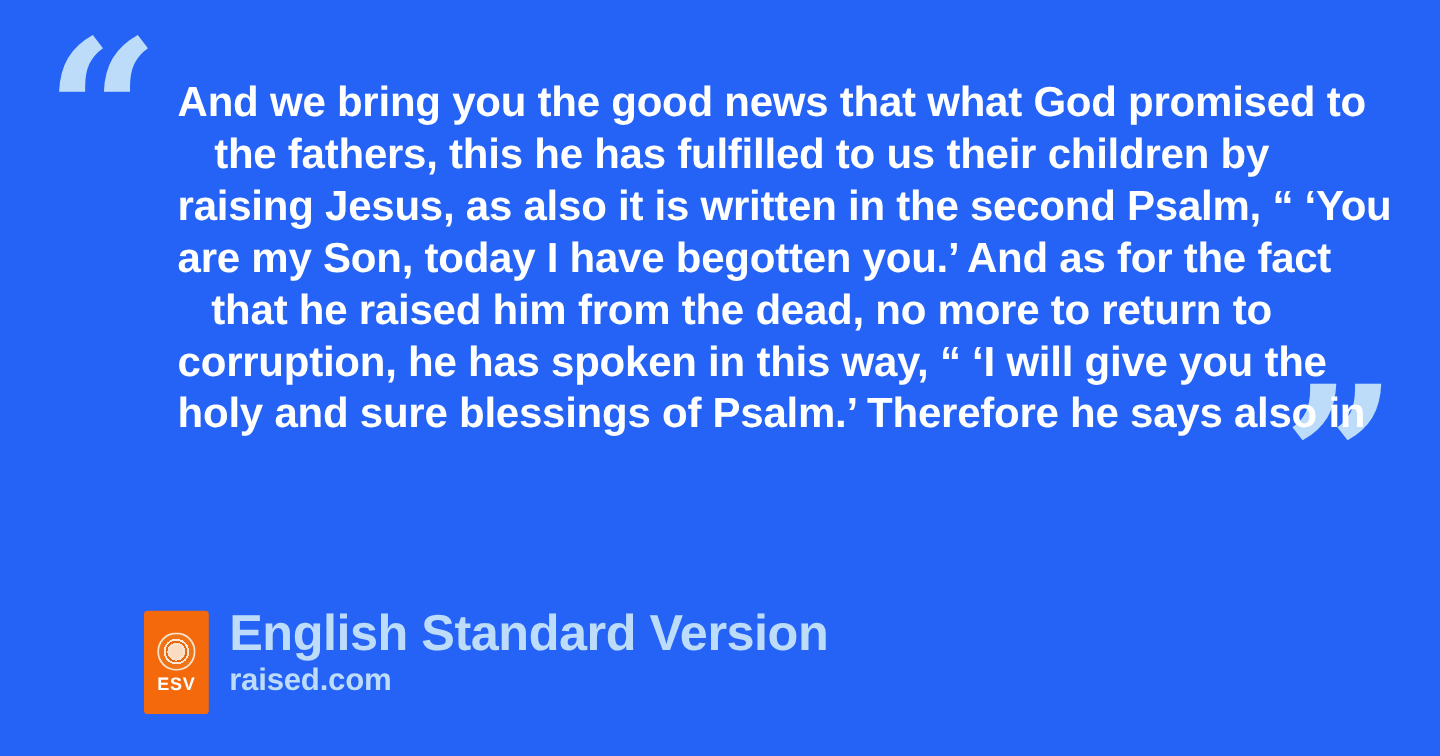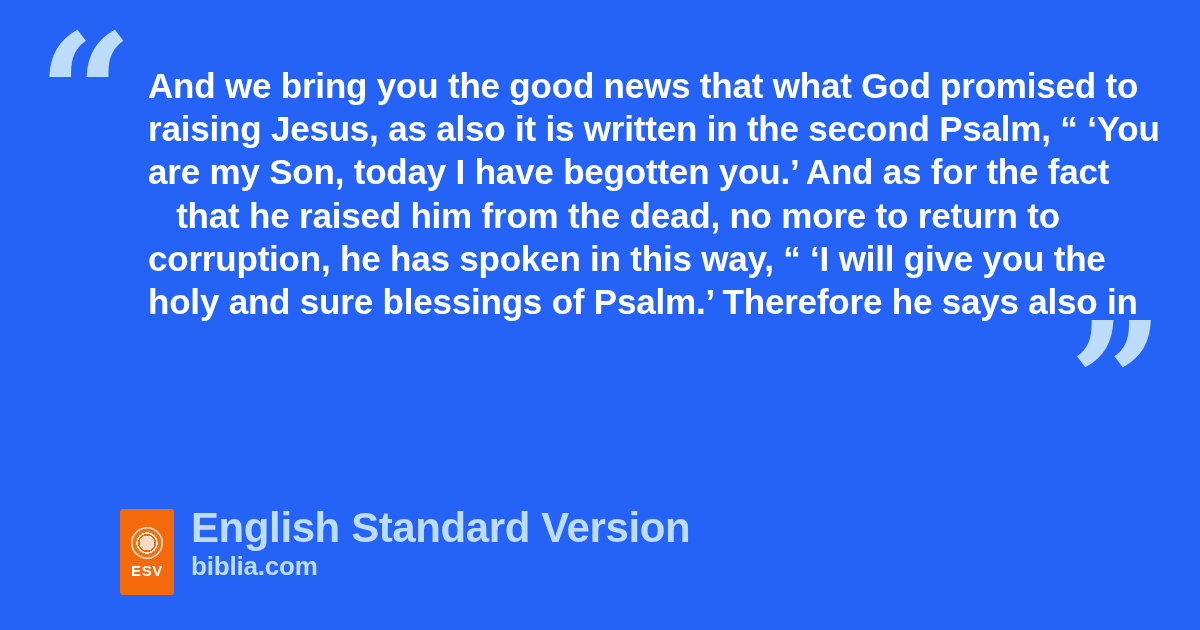--- a/index.html
+++ b/index.html
@@ -141,31 +141,32 @@
 <body>
 
 <div id="card">
 
   <div class="quote-mark" id="quote-open">“</div>
 
   <div class="quote-mark" id="quote-close">”</div>
 
   <div id="verse-block">
     <div class="verse-line">And we bring you the good news that what God promised to</div>
+    <div class="verse-line">the fathers, this he has fulfilled to us their children by</div>
     <div class="verse-line">raising Jesus, as also it is written in the second Psalm, “ ‘You</div>
     <div class="verse-line">are my Son, today I have begotten you.’ And as for the fact</div>
     <div class="verse-line">that he raised him from the dead, no more to return to</div>
     <div class="verse-line">corruption, he has spoken in this way, “ ‘I will give you the</div>
     <div class="verse-line">holy and sure blessings of Psalm.’ Therefore he says also in</div>
   </div>
 
   <div id="brand">
     <div id="esv-badge">
       <div id="esv-seal"></div>
       <div id="esv-abbr">ESV</div>
     </div>
     <div id="brand-text">
       <div id="brand-title">English Standard Version</div>
-      <div id="brand-site">biblia.com</div>
+      <div id="brand-site">raised.com</div>
     </div>
   </div>
 
 </div>
 
 </body></html>

